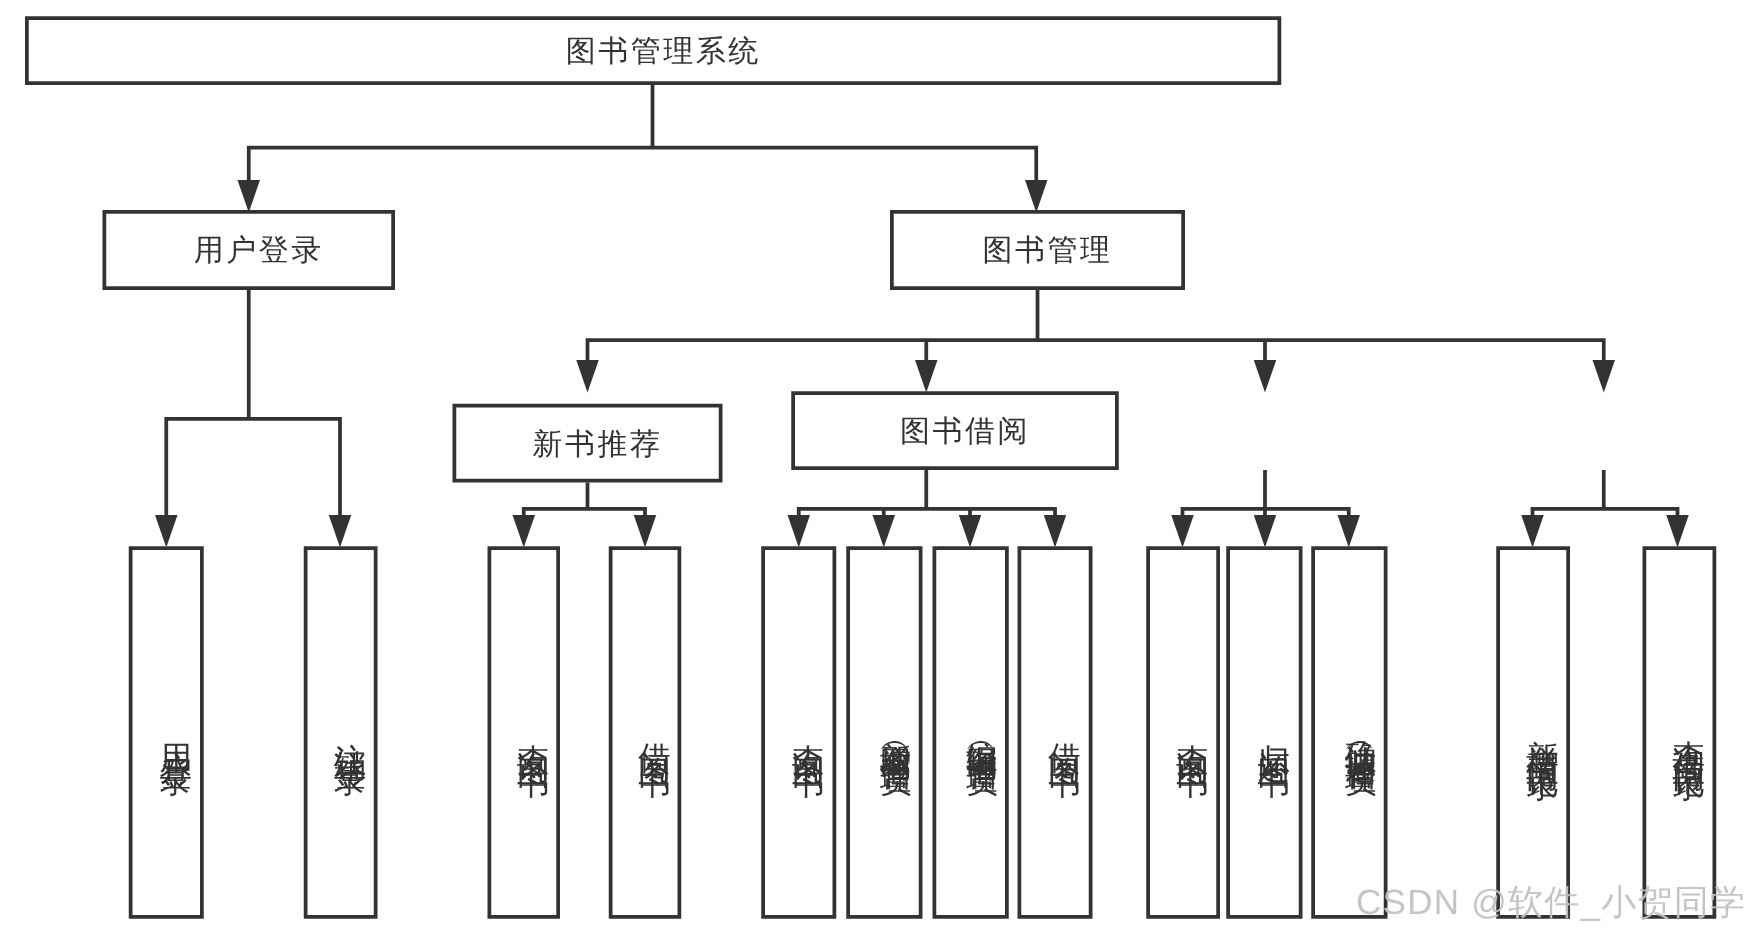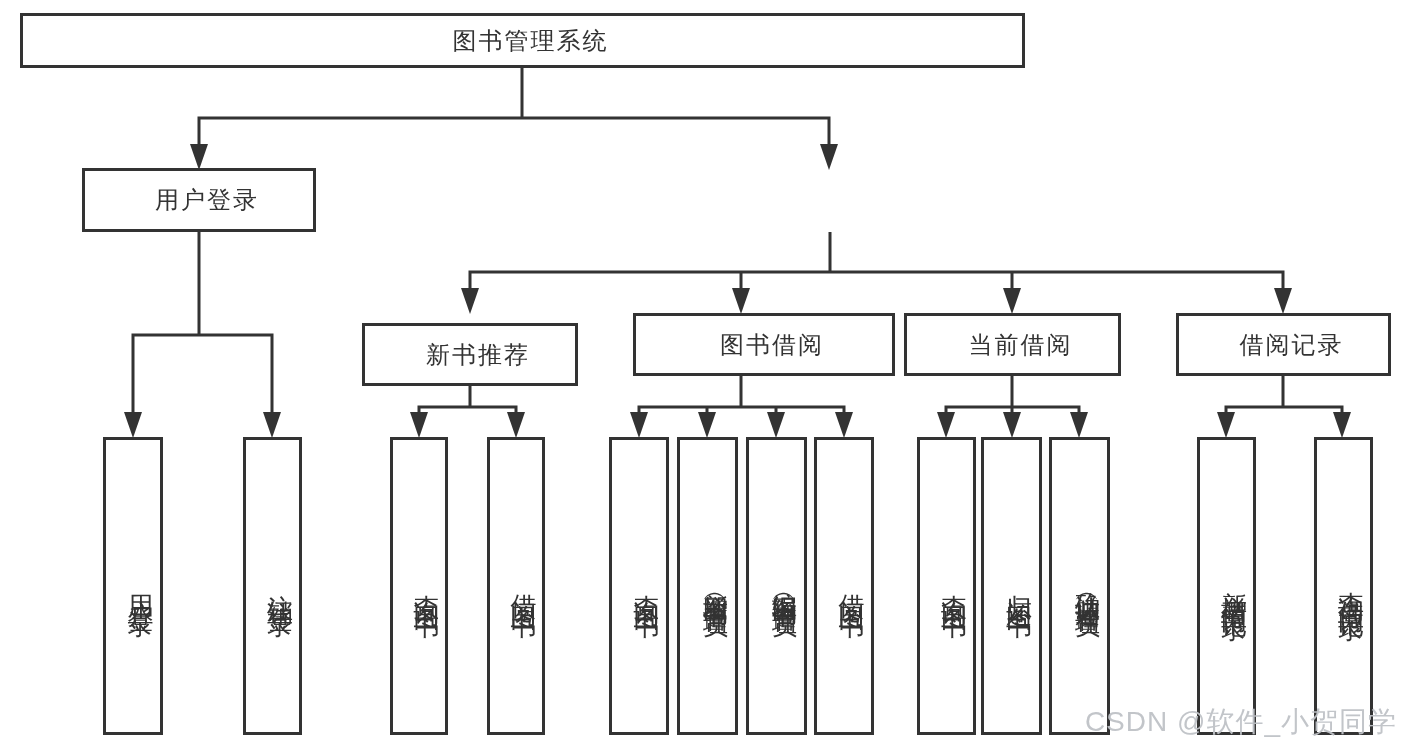--- a/index.html
+++ b/index.html
@@ -77,32 +77,29 @@
     </g>
   </svg>
 
   <div class="node" style="left:20px;top:13px;width:1005px;height:55px">
     <span class="hlabel">图书管理系统</span>
   </div>
 
   <div class="node" style="left:82px;top:168px;width:234px;height:64px">
     <span class="hlabel">用户登录</span>
   </div>
+  <div class="node" style="left:712px;top:168px;width:236px;height:64px">
+    <span class="hlabel">图书管理</span>
+  </div>
 
   <div class="node" style="left:362px;top:323px;width:216px;height:63px">
     <span class="hlabel">新书推荐</span>
   </div>
   <div class="node" style="left:633px;top:313px;width:262px;height:63px">
     <span class="hlabel">图书借阅</span>
-  </div>
-  <div class="node" style="left:904px;top:313px;width:217px;height:63px">
-    <span class="hlabel">当前借阅</span>
-  </div>
-  <div class="node" style="left:1176px;top:313px;width:215px;height:63px">
-    <span class="hlabel">借阅记录</span>
   </div>
 
   <div class="node leaf" style="left:103px;top:437px;width:60px;height:298px">
     <span class="vtext">用户登录</span>
   </div>
   <div class="node leaf" style="left:243px;top:437px;width:59px;height:298px">
     <span class="vtext">注销登录</span>
   </div>
 
   <div class="node leaf" style="left:390px;top:437px;width:58px;height:298px">

